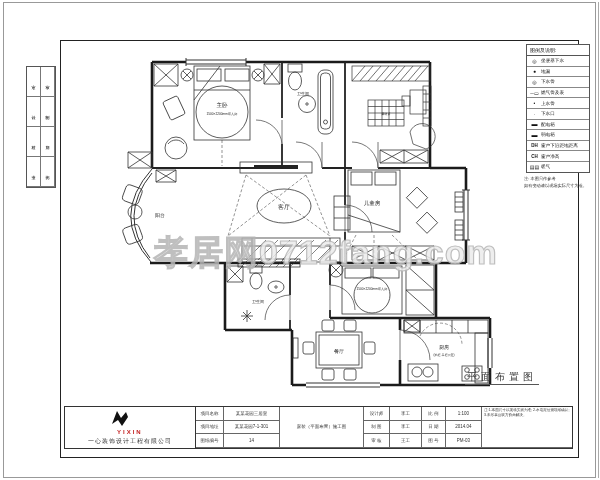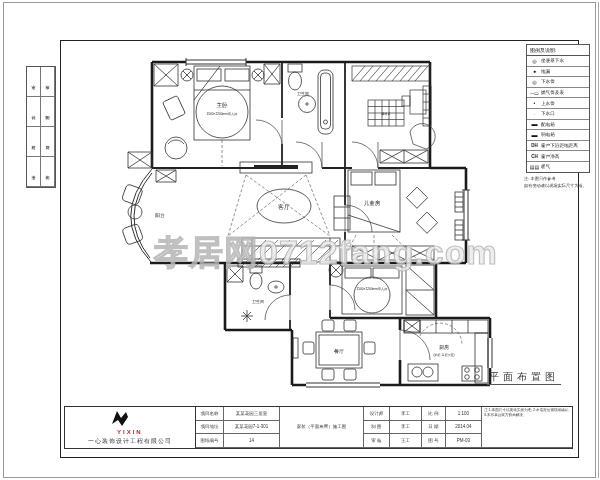--- a/index.html
+++ b/index.html
@@ -29,21 +29,21 @@
   .lg-title{font-size:5px;color:#111;padding:2px 2px 2px 3px;border-bottom:1px solid #555;}
   .lg-row{display:flex;align-items:center;height:9.6px;border-bottom:1px solid #888;padding:0 1px;}
   .lg-row:last-child{border-bottom:none;}
   .lg-ic{width:13px;text-align:center;font-size:5px;color:#111;flex:0 0 13px;}
   .lg-ic.bold{font-weight:bold;font-size:4.5px;}
   .lg-ic.bar{font-size:6px;}
   .lg-lb{font-size:4.6px;color:#111;white-space:nowrap;overflow:hidden;}
   .legend-note{position:absolute;left:524px;top:176px;width:70px;font-size:4.2px;color:#333;line-height:1.6;z-index:4;}
 
   
-  .plan-title{position:absolute;left:487px;top:366px;z-index:4;text-align:right;}
+  .plan-title{position:absolute;left:465px;top:366px;z-index:4;text-align:right;}
   .plan-title span{font-size:10px;letter-spacing:4px;color:#333;border-bottom:1px solid #555;padding:0 2px 2px 2px;}
 
   
   .tblock{position:absolute;left:64px;top:406px;width:509px;height:43px;border:1px solid #333;
           display:flex;background:#fff;z-index:4;box-sizing:border-box;}
   .tb-logo{width:130px;border-right:1px solid #333;position:relative;flex:0 0 130px;}
   .tb-glyph{position:absolute;left:44px;top:2px;}
   .tb-yixin{position:absolute;left:52px;top:22px;font-size:6px;font-weight:bold;color:#c42222;letter-spacing:2px;}
   .tb-company{position:absolute;left:2px;bottom:2px;width:126px;text-align:center;font-size:6px;color:#333;letter-spacing:1px;}
   .tb-grid{flex:1;display:grid;grid-template-columns:28px 56px 84px 26px 32px 24px 36px 1fr;grid-auto-rows:13.6px;

